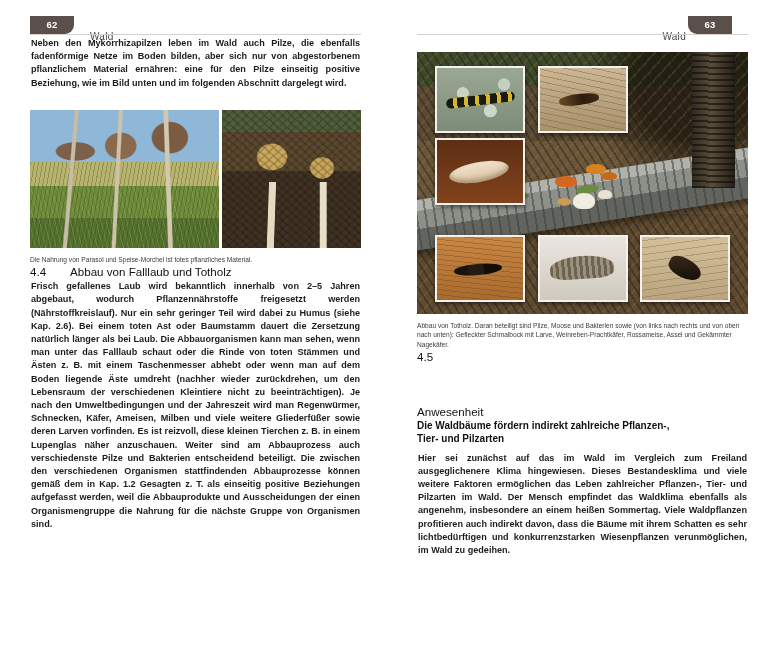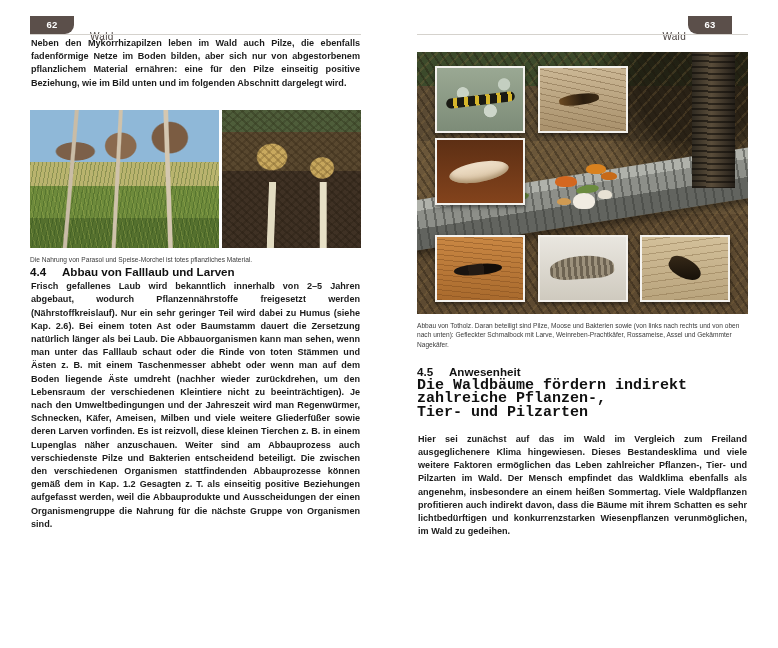--- a/index.html
+++ b/index.html
@@ -85,43 +85,41 @@
     hyphens: manual;
     color: #1b1b1b;
     font-weight: bold;
   }
   p.body + p.body { text-indent: 12px; }
   .lead { margin-top: 20px; }
 
   h2.section {
     margin: 0;
     font-size: 11.6px;
-    font-weight: bold;
+    font-weight: normal;
     color: #111;
     line-height: 15px;
     display: flex;
-    gap: 0;
-    align-items: flex-end;
+    gap: 8px;
   }
   h2.section .num {
     display: inline-block;
     width: 32px;
     flex: 0 0 32px;
   }
   h2.section .ttl { display: block; }
   .sec-44 { margin-top: 24px; margin-bottom: 6px; }
-  .sec-45 { margin-top: 24px; margin-bottom: 9px; }
+  .sec-45 { margin-top: 24px; margin-bottom: 9px; flex-direction: column; }
 
   h3.subhead {
-    margin: 0 0 14px 0;
-    font-size: 15px;
+    margin: 0 0 6px 0;
+    font-size: 10px;
     font-weight: bold;
     line-height: 13.2px;
     color: #111;
-    font-family: Liberation Mono, monospace;
   }
 
   
   .fig-left {
     margin-top: 20px;
     display: flex;
     gap: 3px;
     height: 138px;
   }
   .fig-left .ph { height: 100%; position: relative; overflow: hidden; }
@@ -380,21 +378,21 @@
     <p class="body lead">Neben den Mykorrhizapilzen leben im Wald auch Pilze, die ebenfalls fadenförmige Netze im Boden bilden, aber sich nur von abgestorbenem pflanzlichem Material ernähren: eine für den Pilze einseitig positive Beziehung, wie im Bild unten und im folgenden Abschnitt dargelegt wird.</p>
 
     <div class="fig-left">
       <div class="ph ph-parasol"></div>
       <div class="ph ph-morchel"></div>
     </div>
     <div class="caption">Die Nahrung von Parasol und Speise-Morchel ist totes pflanzliches Material.</div>
 
     <h2 class="section sec-44">
       <span class="num">4.4</span>
-      <span class="ttl">Abbau von Falllaub und Larven</span>
+      <span class="ttl">Abbau von Falllaub und Totholz</span>
     </h2>
 
     <p class="body">Frisch gefallenes Laub wird bekanntlich innerhalb von 2–5 Jahren abgebaut, wodurch Pflanzennährstoffe freigesetzt werden (Nährstoffkreislauf). Nur ein sehr geringer Teil wird dabei zu Humus (siehe Kap. 2.6). Bei einem toten Ast oder Baumstamm dauert die Zersetzung natürlich länger als bei Laub. Die Abbauorganismen kann man sehen, wenn man unter das Falllaub schaut oder die Rinde von toten Stämmen und Ästen z. B. mit einem Taschenmesser abhebt oder wenn man auf dem Boden liegende Äste umdreht (nachher wieder zurückdrehen, um den Lebensraum der verschiedenen Kleintiere nicht zu beeinträchtigen). Je nach den Umweltbedingungen und der Jahreszeit wird man Regenwürmer, Schnecken, Käfer, Ameisen, Milben und viele weitere Gliederfüßer sowie deren Larven vorfinden. Es ist reizvoll, diese kleinen Tierchen z. B. in einem Lupenglas näher anzuschauen. Weiter sind am Abbauprozess auch verschiedenste Pilze und Bakterien entscheidend beteiligt. Die zwischen den verschiedenen Organismen stattfindenden Abbauprozesse können gemäß dem in Kap. 1.2 Gesagten z. T. als einseitig positive Beziehungen aufgefasst werden, weil die Abbauprodukte und Ausscheidungen der einen Organismengruppe die Nahrung für die nächste Gruppe von Organismen sind.</p>
   </div>
 
   <div class="page page-right">
 
     <div class="runhead">
       <div class="folio-tab folio-tab-right">63</div>
       <div class="runhead-title runhead-title-right">Wald</div>

